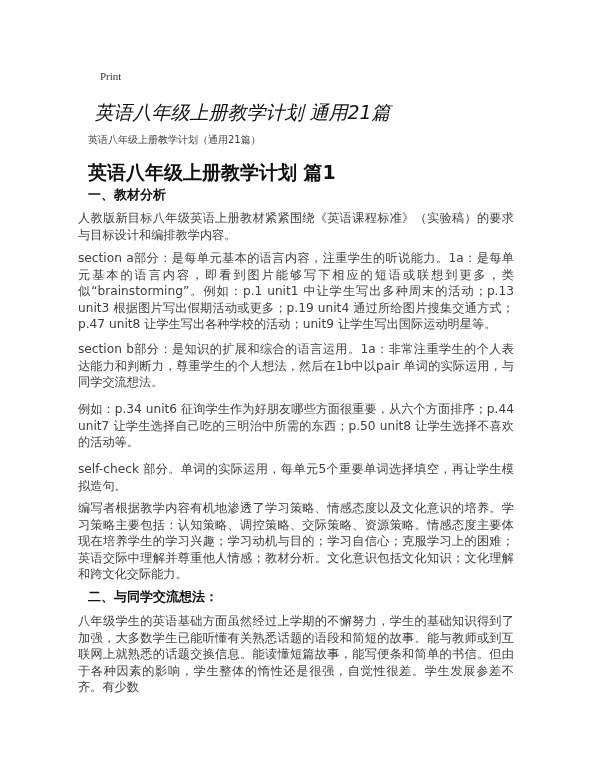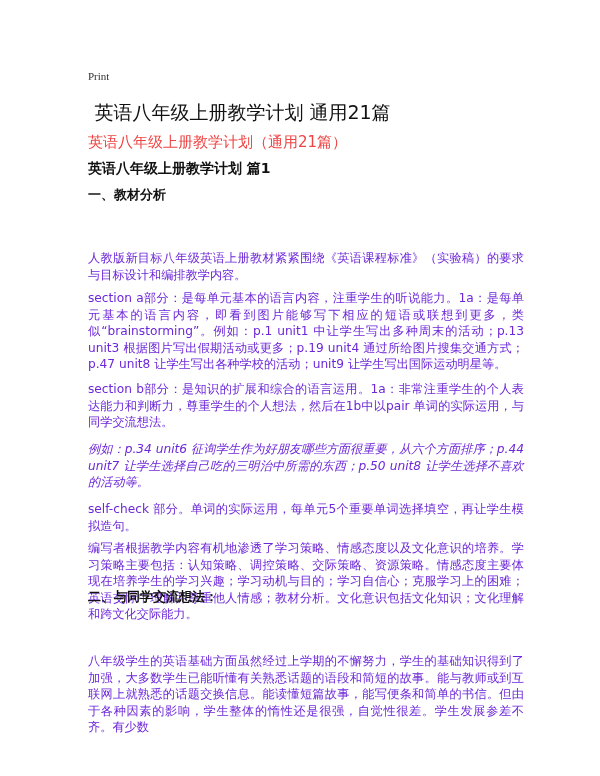--- a/index.html
+++ b/index.html
@@ -1,37 +1,37 @@
 <!DOCTYPE html>
 <html><head>
 <meta charset="utf-8">
 <style>
   html, body { margin: 0; padding: 0; background: #ffffff; }
   body {
     width: 600px; height: 776px; overflow: hidden; position: relative;
     font-family: "DejaVu Serif", "Liberation Serif", serif;
     color: #222;
   }
-  .print { position: absolute; left: 88px; top: 70px; font-size: 11px; color: #333; font-family: "Liberation Serif", serif; }
-  .title { position: absolute; left: 0; width: 485px; top: 100px; text-align: center; font-size: 19px; color: #111; font-family: "DejaVu Sans", sans-serif; }
-  .subtitle { position: absolute; left: 88px; top: 133px; font-size: 15px; color: #ef4444; font-family: "DejaVu Sans", sans-serif; }
-  .h1 { position: absolute; left: 88px; top: 160px; font-size: 14px; font-weight: bold; color: #111; font-family: "DejaVu Sans", sans-serif; }
+  .print { position: absolute; left: 100px; top: 70px; font-size: 11px; color: #333; font-family: "Liberation Serif", serif; }
+  .title { position: absolute; left: 0; width: 485px; top: 100px; text-align: center; font-size: 19px; color: #111; font-family: "DejaVu Sans", sans-serif; font-style: italic; }
+  .subtitle { position: absolute; left: 88px; top: 133px; font-size: 10px; color: #404040; font-family: "DejaVu Sans", sans-serif; }
+  .h1 { position: absolute; left: 88px; top: 160px; font-size: 19px; font-weight: bold; color: #111; font-family: "DejaVu Sans", sans-serif; }
   .h2 { position: absolute; left: 88px; font-size: 13px; font-weight: bold; color: #111; font-family: Liberation Mono, monospace; }
-  .p { position: absolute; left: 88px; width: 436px; font-size: 12.2px; line-height: 16.5px; color: #6d28d9; font-family: "DejaVu Sans", sans-serif; text-align: justify; margin-top: 40px; }
+  .p { position: absolute; left: 78px; width: 436px; font-size: 12.2px; line-height: 16.5px; color: #404040; font-family: "DejaVu Sans", sans-serif; text-align: justify; }
 </style>
 </head>
 <body>
 
 <div class="print">Print</div>
 <h1 class="title" style="margin:0;font-weight:normal;">英语八年级上册教学计划 通用21篇</h1>
 <div class="subtitle">英语八年级上册教学计划（通用21篇）</div>
 <div class="h1">英语八年级上册教学计划 篇1</div>
 
 <div class="h2" style="top:186px;">一、教材分析</div>
 <div class="p" style="top:210px;">人教版新目标八年级英语上册教材紧紧围绕《英语课程标准》（实验稿）的要求与目标设计和编排教学内容。</div>
 <div class="p" style="top:250px;">section a部分：是每单元基本的语言内容，注重学生的听说能力。1a：是每单元基本的语言内容，即看到图片能够写下相应的短语或联想到更多，类似“brainstorming”。例如：p.1 unit1 中让学生写出多种周末的活动；p.13 unit3 根据图片写出假期活动或更多；p.19 unit4 通过所给图片搜集交通方式；p.47 unit8 让学生写出各种学校的活动；unit9 让学生写出国际运动明星等。</div>
 <div class="p" style="top:341px;">section b部分：是知识的扩展和综合的语言运用。1a：非常注重学生的个人表达能力和判断力，尊重学生的个人想法，然后在1b中以pair 单词的实际运用，与同学交流想法。</div>
-<div class="p" style="top:401px;font-style:italic;">例如：p.34 unit6 征询学生作为好朋友哪些方面很重要，从六个方面排序；p.44 unit7 让学生选择自己吃的三明治中所需的东西；p.50 unit8 让学生选择不喜欢的活动等。</div>
+<div class="p" style="top:401px;">例如：p.34 unit6 征询学生作为好朋友哪些方面很重要，从六个方面排序；p.44 unit7 让学生选择自己吃的三明治中所需的东西；p.50 unit8 让学生选择不喜欢的活动等。</div>
 <div class="p" style="top:461px;">self-check 部分。单词的实际运用，每单元5个重要单词选择填空，再让学生模拟造句。</div>
 <div class="p" style="top:500px;">编写者根据教学内容有机地渗透了学习策略、情感态度以及文化意识的培养。学习策略主要包括：认知策略、调控策略、交际策略、资源策略。情感态度主要体现在培养学生的学习兴趣；学习动机与目的；学习自信心；克服学习上的困难；英语交际中理解并尊重他人情感；教材分析。文化意识包括文化知识；文化理解和跨文化交际能力。</div>
 
 <div class="h2" style="top:588px;">二、与同学交流想法：</div>
 <div class="p" style="top:613px;">八年级学生的英语基础方面虽然经过上学期的不懈努力，学生的基础知识得到了加强，大多数学生已能听懂有关熟悉话题的语段和简短的故事。能与教师或到互联网上就熟悉的话题交换信息。能读懂短篇故事，能写便条和简单的书信。但由于各种因素的影响，学生整体的惰性还是很强，自觉性很差。学生发展参差不齐。有少数</div>
 
 </body></html>

